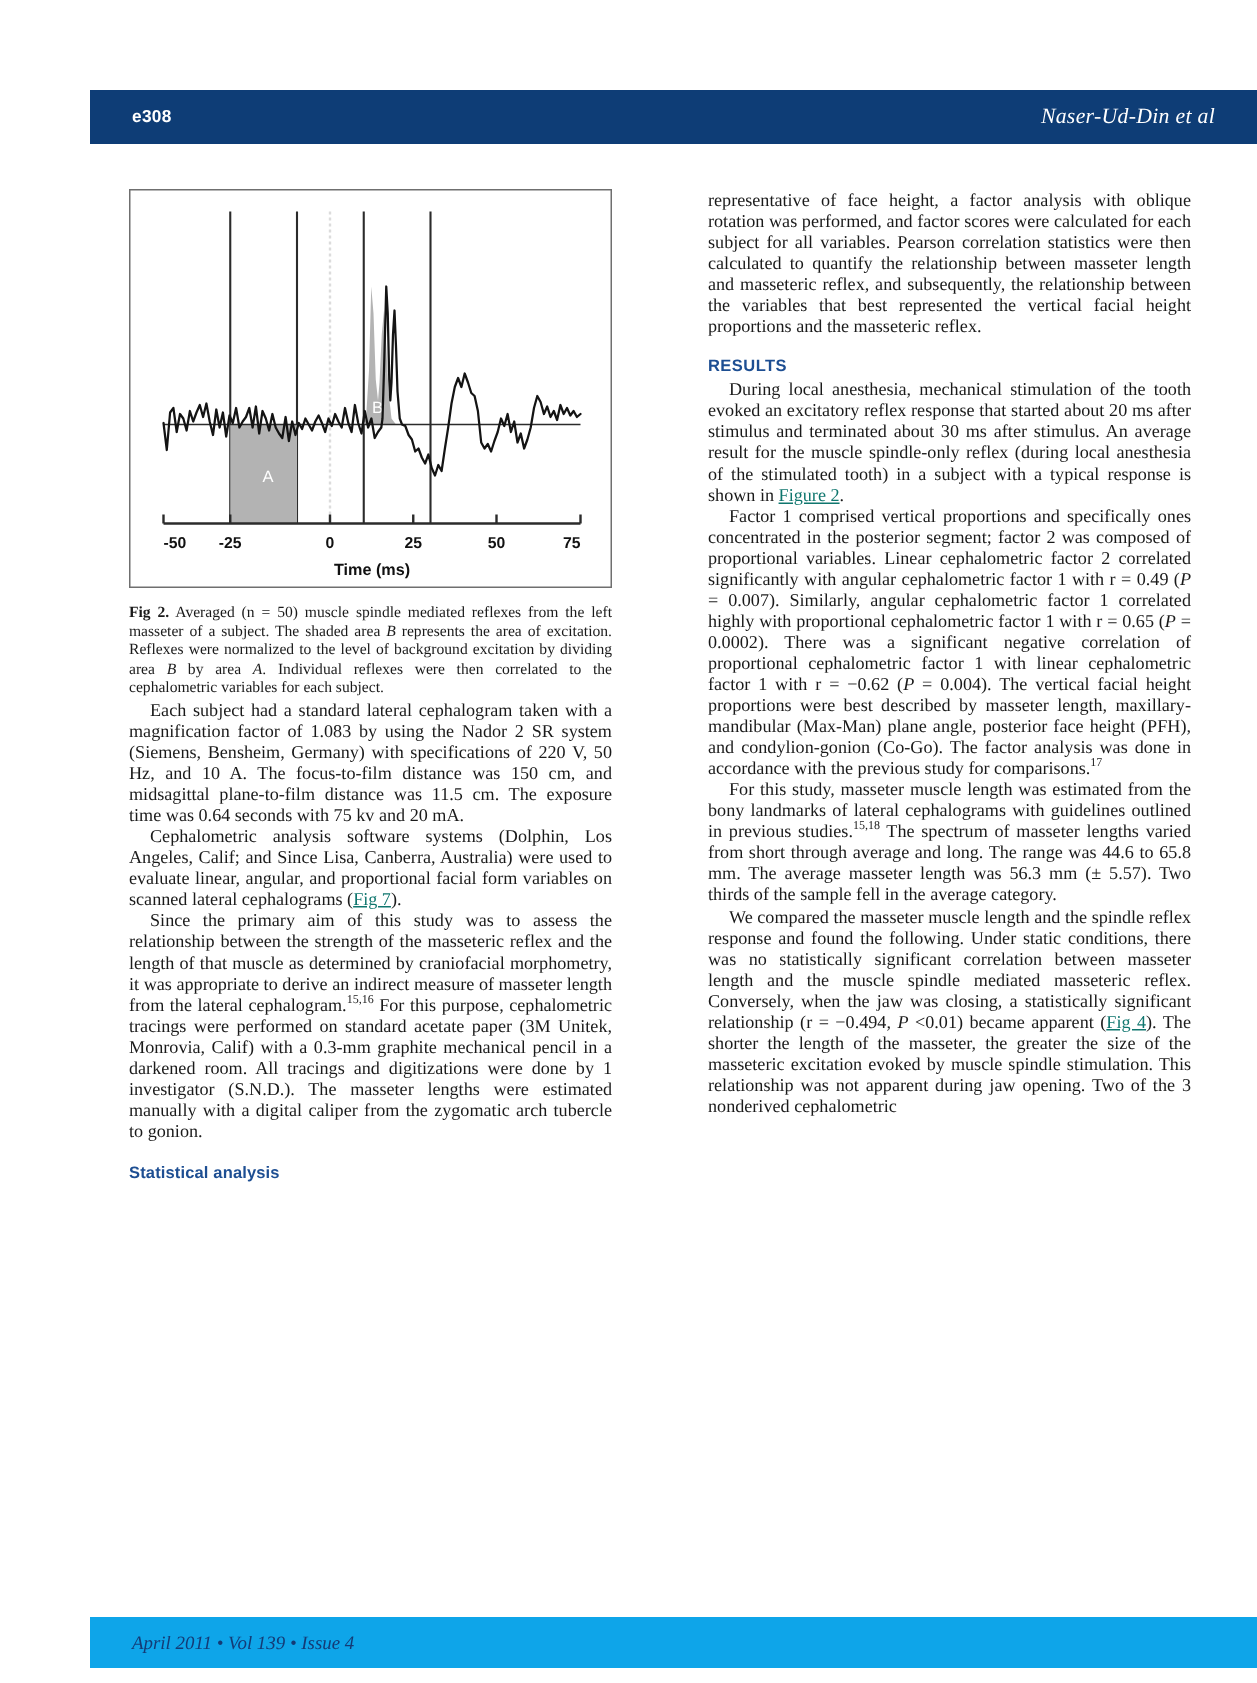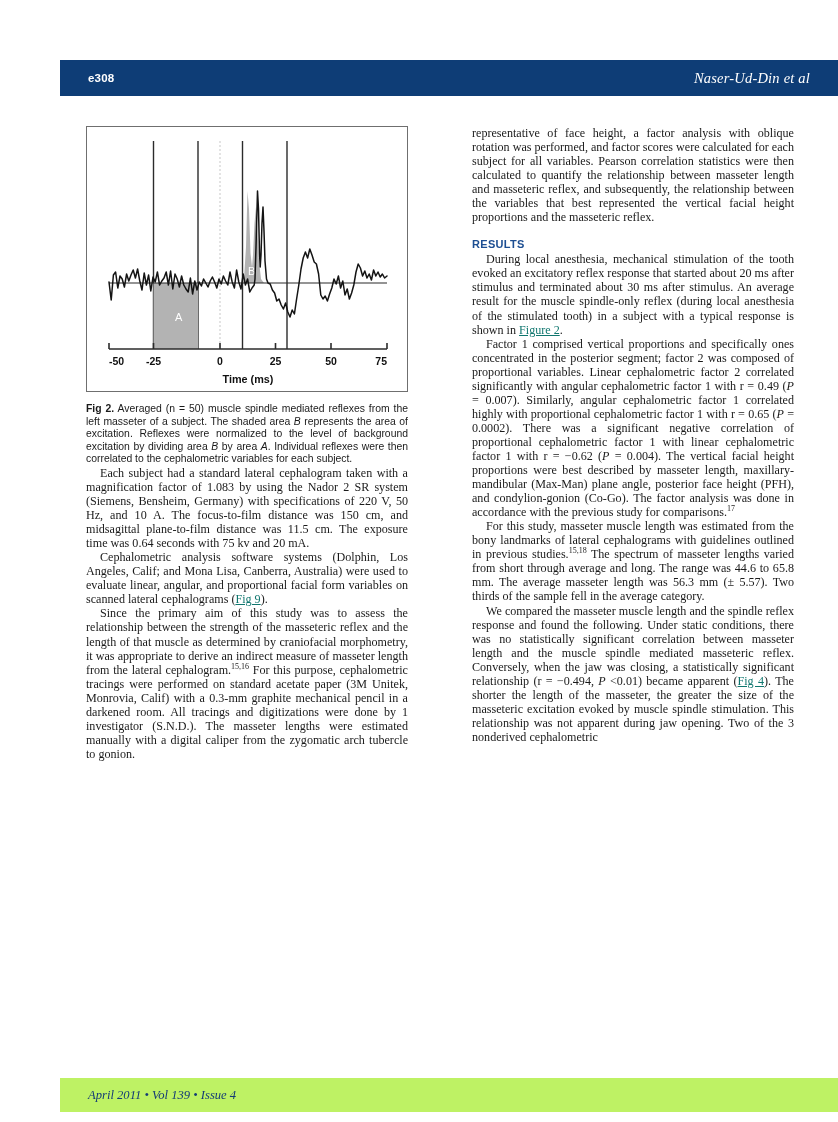--- a/index.html
+++ b/index.html
@@ -73,35 +73,35 @@
   .figure-wrap{position:relative;width:322px;}
   .figure-box{
     width:322px;height:266px;
     border:1px solid #6f6f6f;
     box-sizing:border-box;
     background:#ffffff;
   }
   .figure-box svg{display:block;}
   .fig-caption{
     margin-top:11px;
-    font-family:Liberation Sans, sans-serif;
+    font-family:Liberation Serif, serif;
     font-size:10.4px;
     line-height:12.6px;
     text-align:justify;
     color:#1a1a1a;
   }
   .fig-caption b{font-weight:bold;}
   .fig-caption i{font-style:italic;}
 
   .after-figure{margin-top:19px;}
 
   
   .footer{
     position:absolute;left:60px;top:1078px;width:778px;height:34px;
-    background:#bef264;
+    background:#0ea5e9;
     display:flex;align-items:center;
     box-sizing:border-box;
   }
   .footer-left{
     position:absolute;left:28px;
     color:#143b76;font-family:"Liberation Serif",serif;
     font-style:italic;font-size:12.6px;
   }
   .footer-right{
     position:absolute;left:330px;
@@ -178,24 +178,25 @@
         </svg>
       </div>
 
       <div class="fig-caption">
         <b>Fig 2.</b><span> Averaged (n = 50) muscle spindle mediated reflexes from the left masseter of a subject. The shaded area </span><i>B</i><span> represents the area of excitation. Reflexes were normalized to the level of background excitation by dividing area </span><i>B</i><span> by area </span><i>A</i><span>. Individual reflexes were then correlated to the cephalometric variables for each subject.</span>
       </div>
     </div>
 
     <p class="body after-figure">Each subject had a standard lateral cephalogram taken with a magnification factor of 1.083 by using the Nador 2 SR system (Siemens, Bensheim, Germany) with specifications of 220 V, 50 Hz, and 10 A. The focus-to-film distance was 150 cm, and midsagittal plane-to-film distance was 11.5 cm. The exposure time was 0.64 seconds with 75 kv and 20 mA.</p>
 
-    <p class="body"><span>Cephalometric analysis software systems (Dolphin, Los Angeles, Calif; and Mona Lisa, Canberra, Australia) were used to evaluate linear, angular, and proportional facial form variables on scanned lateral cephalograms (</span><a class="xref" href="#">Fig 9</a><span>).</span></p>
+    <p class="body"><span>Cephalometric analysis software systems (Dolphin, Los Angeles, Calif; and Since Lisa, Canberra, Australia) were used to evaluate linear, angular, and proportional facial form variables on scanned lateral cephalograms (</span><a class="xref" href="#">Fig 7</a><span>).</span></p>
 
     <p class="body"><span>Since the primary aim of this study was to assess the relationship between the strength of the masseteric reflex and the length of that muscle as determined by craniofacial morphometry, it was appropriate to derive an indirect measure of masseter length from the lateral cephalogram.</span><sup>15,16</sup><span> For this purpose, cephalometric tracings were performed on standard acetate paper (3M Unitek, Monrovia, Calif) with a 0.3-mm graphite mechanical pencil in a darkened room. All tracings and digitizations were done by 1 investigator (S.N.D.). The masseter lengths were estimated manually with a digital caliper from the zygomatic arch tubercle to gonion.</span></p>
 
+    <h3 class="subsection">Statistical analysis</h3>
 
   </div>
 
   <div class="col col-right">
 
     <p class="body cont">representative of face height, a factor analysis with oblique rotation was performed, and factor scores were calculated for each subject for all variables. Pearson correlation statistics were then calculated to quantify the relationship between masseter length and masseteric reflex, and subsequently, the relationship between the variables that best represented the vertical facial height proportions and the masseteric reflex.</p>
 
     <h2 class="section">RESULTS</h2>
 
     <p class="body"><span>During local anesthesia, mechanical stimulation of the tooth evoked an excitatory reflex response that started about 20 ms after stimulus and terminated about 30 ms after stimulus. An average result for the muscle spindle-only reflex (during local anesthesia of the stimulated tooth) in a subject with a typical response is shown in </span><a class="xref" href="#">Figure 2</a><span>.</span></p>

